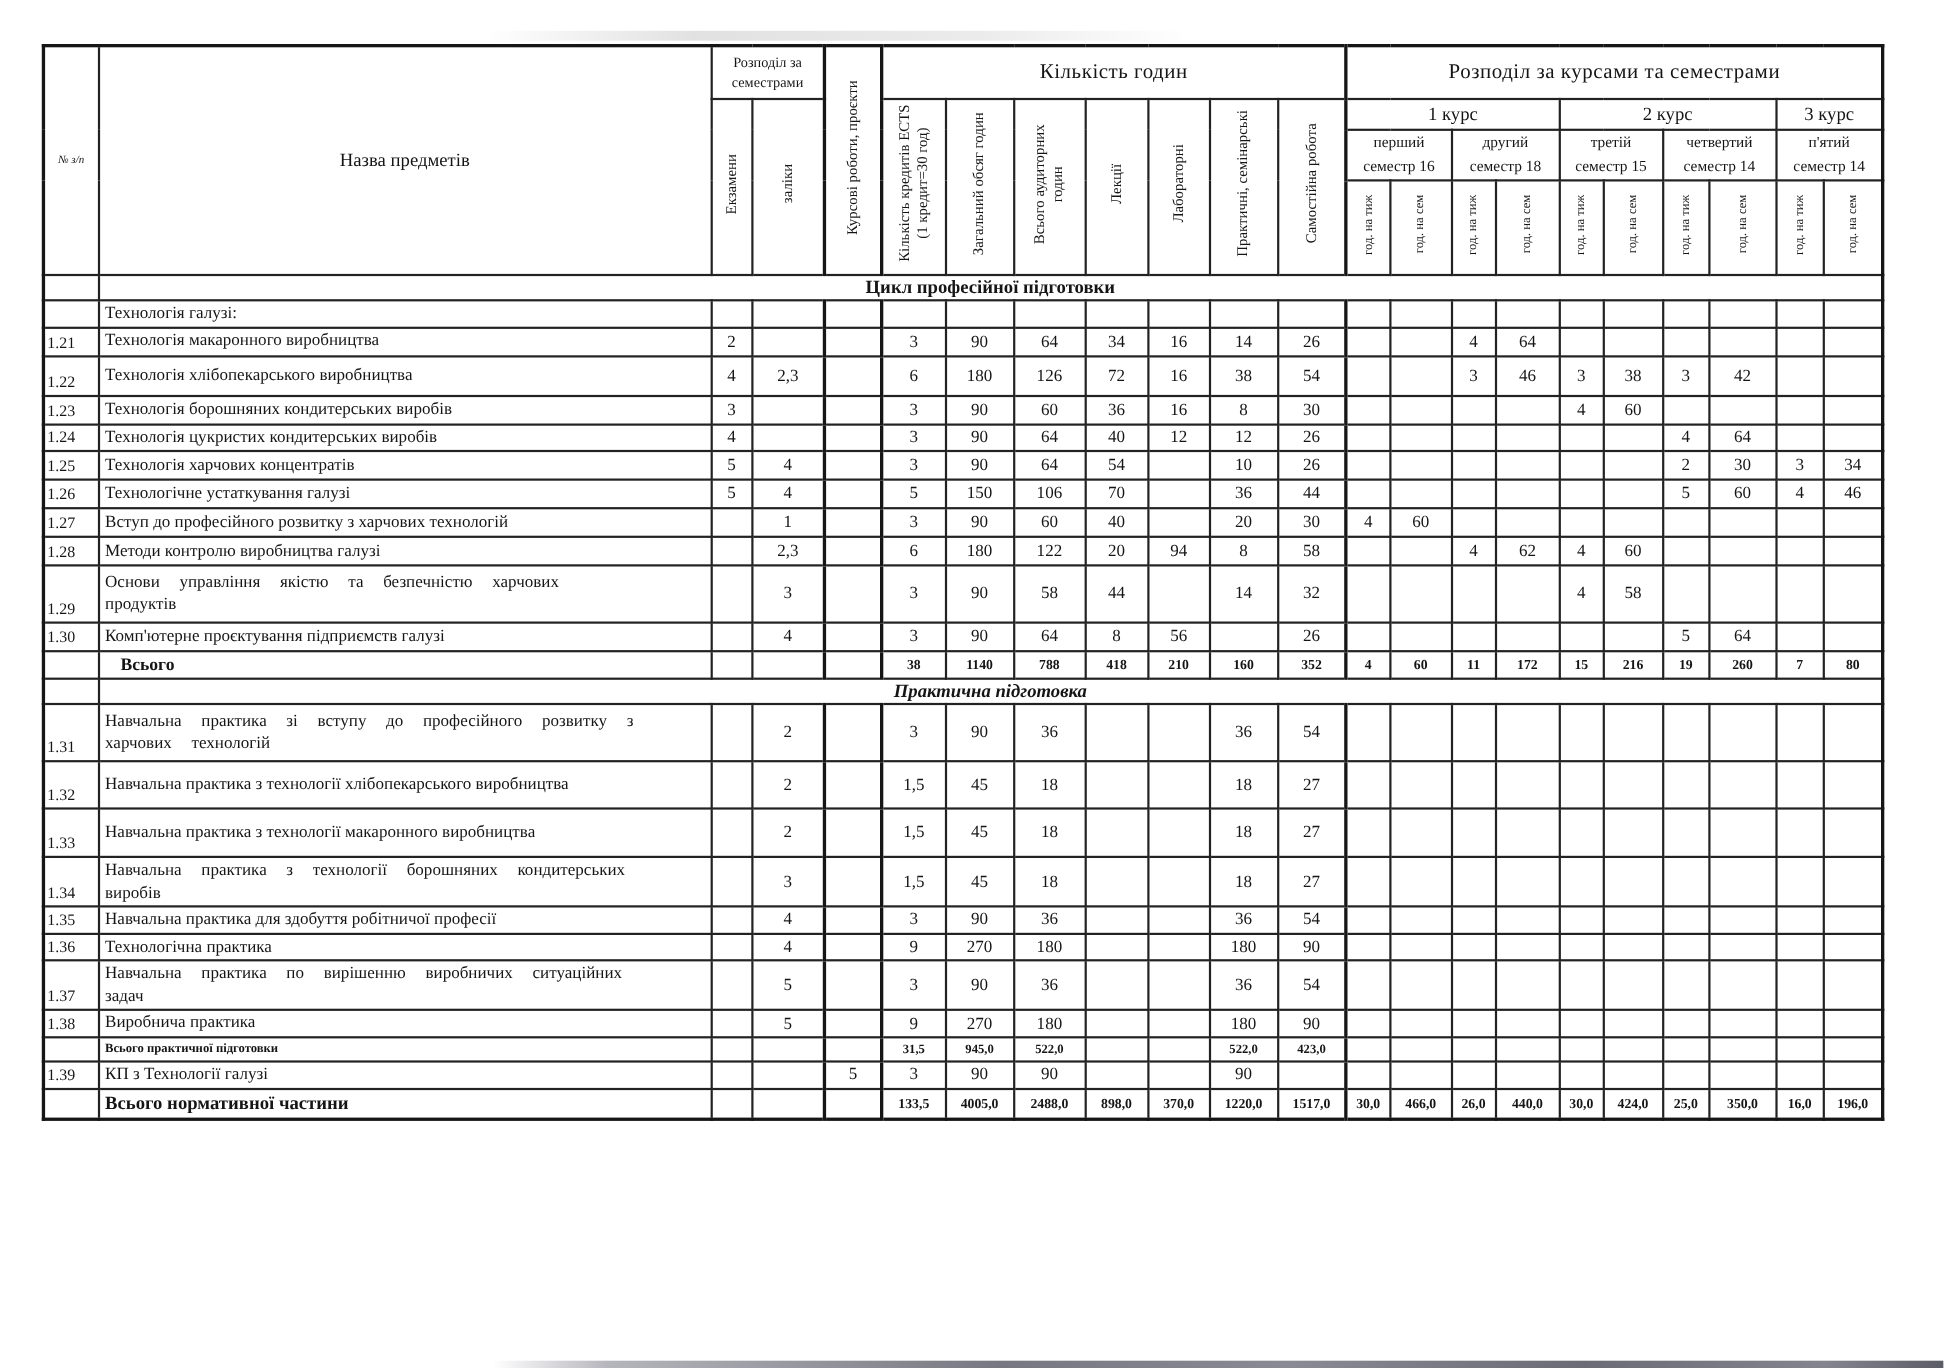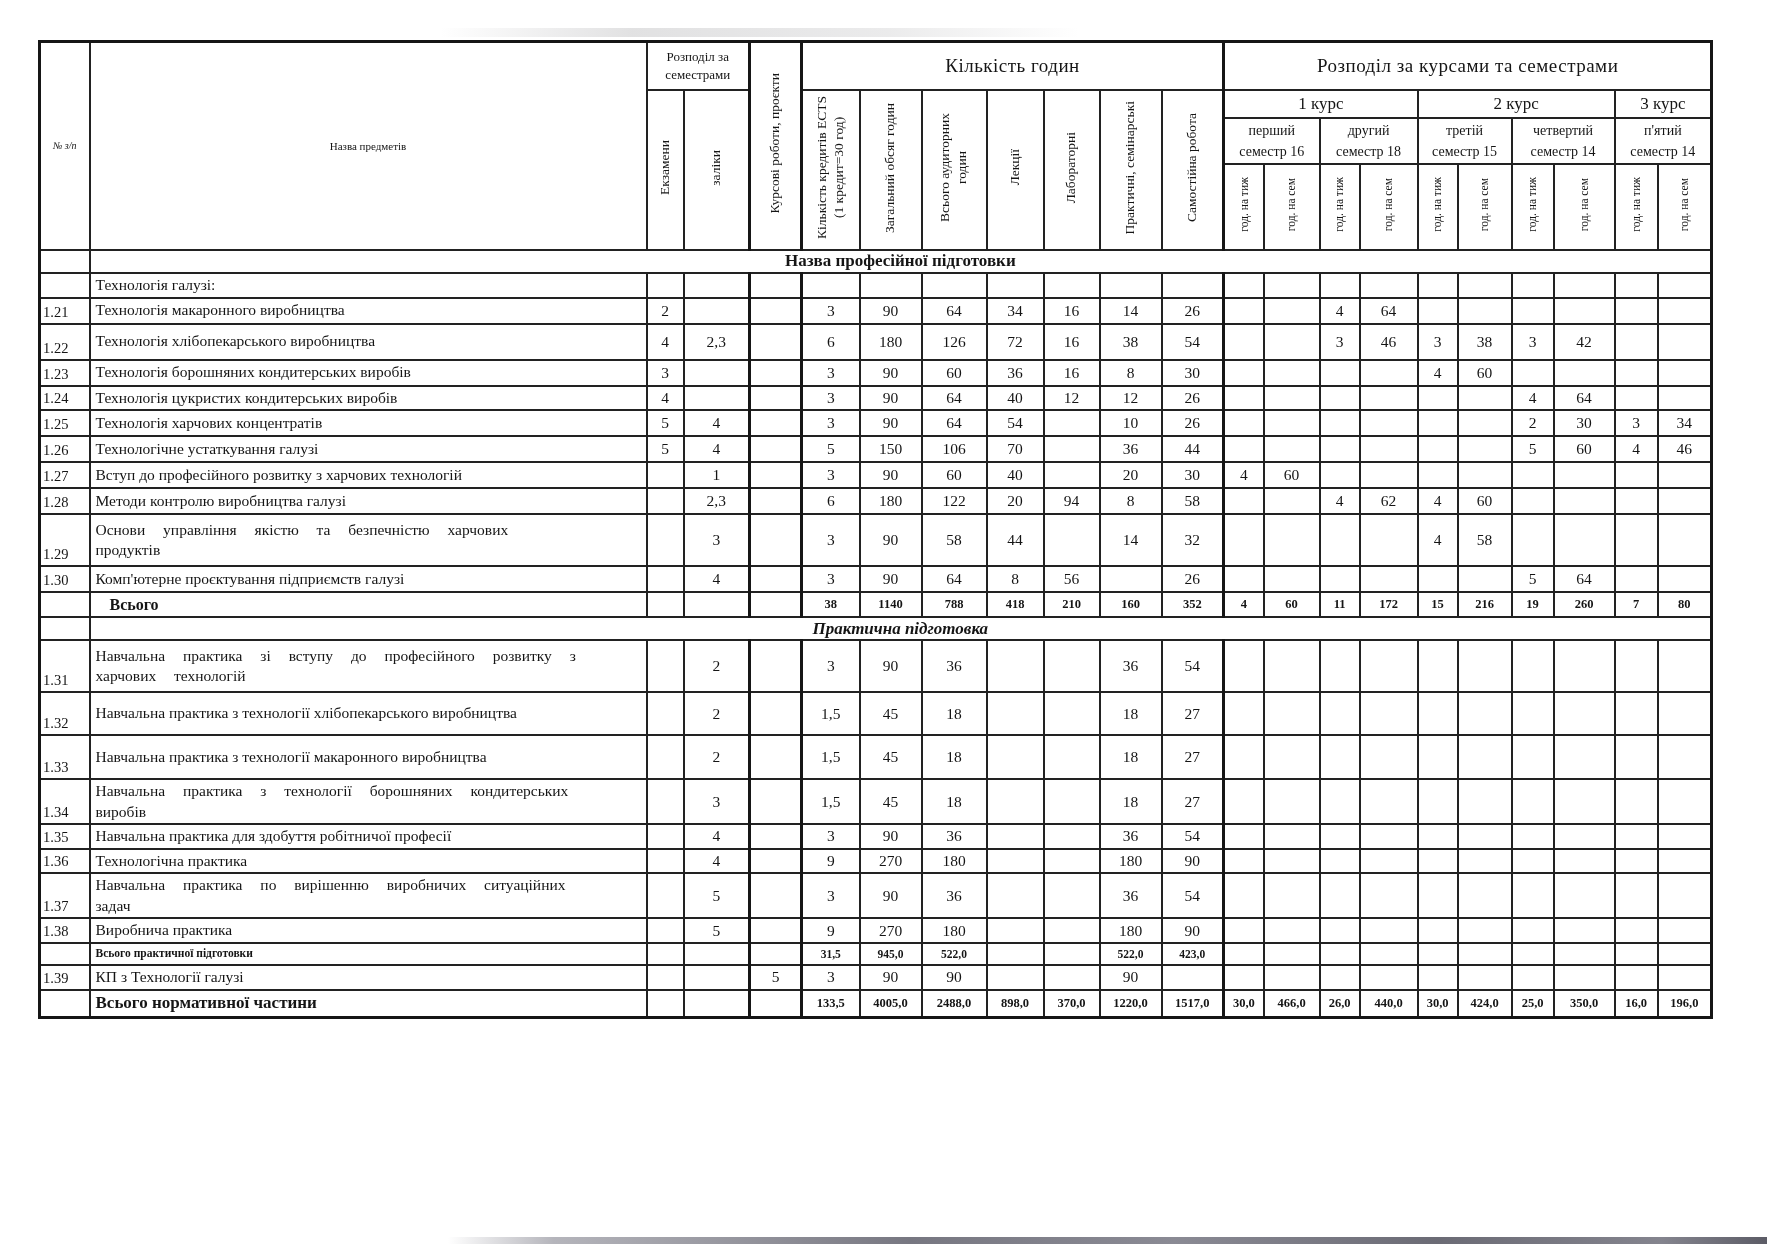--- a/index.html
+++ b/index.html
@@ -6,21 +6,21 @@
   .page{position:relative;width:1767px;height:1244px;background:#ffffff;overflow:hidden;
         font-family:"Liberation Serif", serif;color:#151515;}
   table.sheet{position:absolute;left:38px;top:40px;width:1672px;height:961px;
         border-collapse:collapse;table-layout:fixed;border:3px solid #161616;}
   th,td{border:2px solid #222;padding:0;text-align:center;vertical-align:middle;overflow:hidden;font-weight:normal;}
   .thick-l{border-left-width:3px !important;border-left-color:#161616 !important;}
   tr.h1{height:48px;} tr.h2{height:28px;} tr.h3{height:46px;} tr.h4{height:86px;}
   .big-h{font-size:19px;letter-spacing:.5px;}
   .small-h{font-size:13px;white-space:pre-line;line-height:1.35;margin-top:36px;}
   .num-h{font-size:10px;font-style:italic;}
-  .name-h{font-size:11px;}
+  .name-h{font-size:17px;}
   .vert{writing-mode:vertical-rl;transform:rotate(180deg);display:inline-block;
         font-size:13.5px;line-height:1.25;white-space:pre-line;}
   tr.h4 .vert{font-size:11.5px;}
   .course-h{font-size:17px;}
   .sem-h{font-size:14px;white-space:pre-line;line-height:1.5;margin-top:13px;}
   td.num{font-size:14.5px;text-align:left;vertical-align:bottom;padding:0 1px 2px 2px;}
   td.name{text-align:left;padding:1px 3px 1px 5px;font-size:15.5px;line-height:1.32;white-space:pre-line;}
   td.name.multi{word-spacing:14px;}
   td.val{font-size:15.5px;}
   td.section{font-weight:bold;font-size:17px;}
@@ -118,21 +118,21 @@
         <th><span class="vert">год. на сем</span></th>
         <th><span class="vert">год. на тиж</span></th>
         <th><span class="vert">год. на сем</span></th>
         <th><span class="vert">год. на тиж</span></th>
         <th><span class="vert">год. на сем</span></th>
       </tr>
     </thead>
     <tbody>
         <tr style="height: 23px;">
           <td class="num"></td>
-          <td class="section" colspan="21">Назва професійної підготовки</td>
+          <td class="section" colspan="21">Цикл професійної підготовки</td>
         </tr>
         <tr style="height: 25px;">
           <td class="num"></td>
           <td class="name">Технологія галузі:</td>
           <td class="val"></td>
           <td class="val"></td>
           <td class="val thick-l"></td>
           <td class="val thick-l"></td>
           <td class="val"></td>
           <td class="val"></td>

